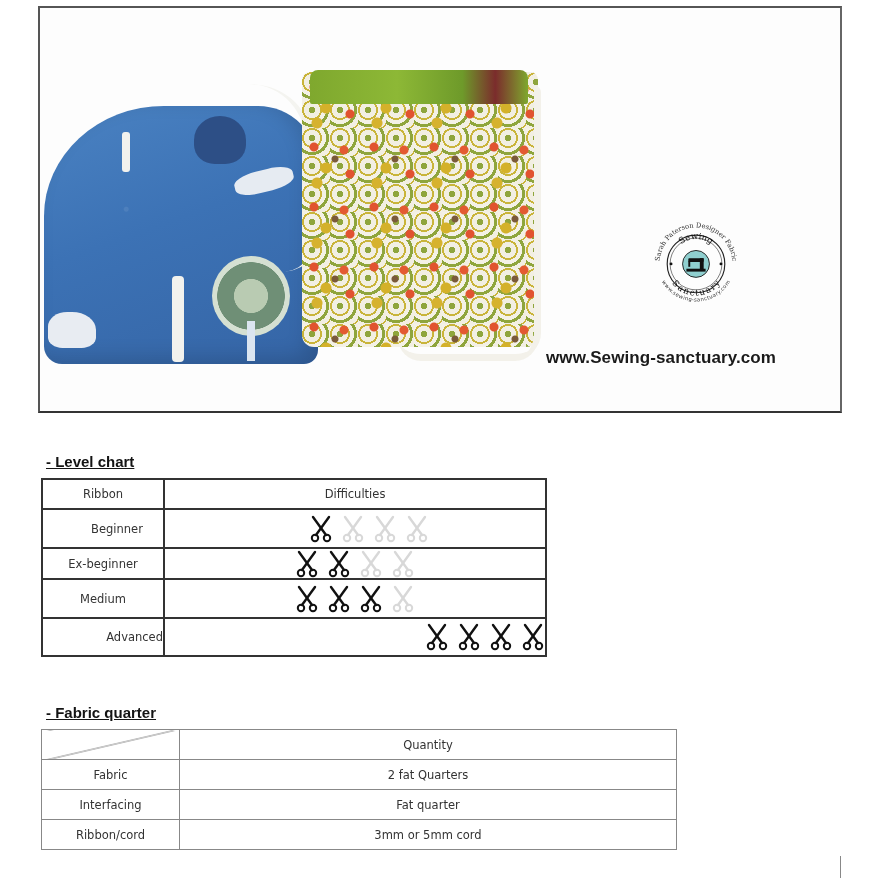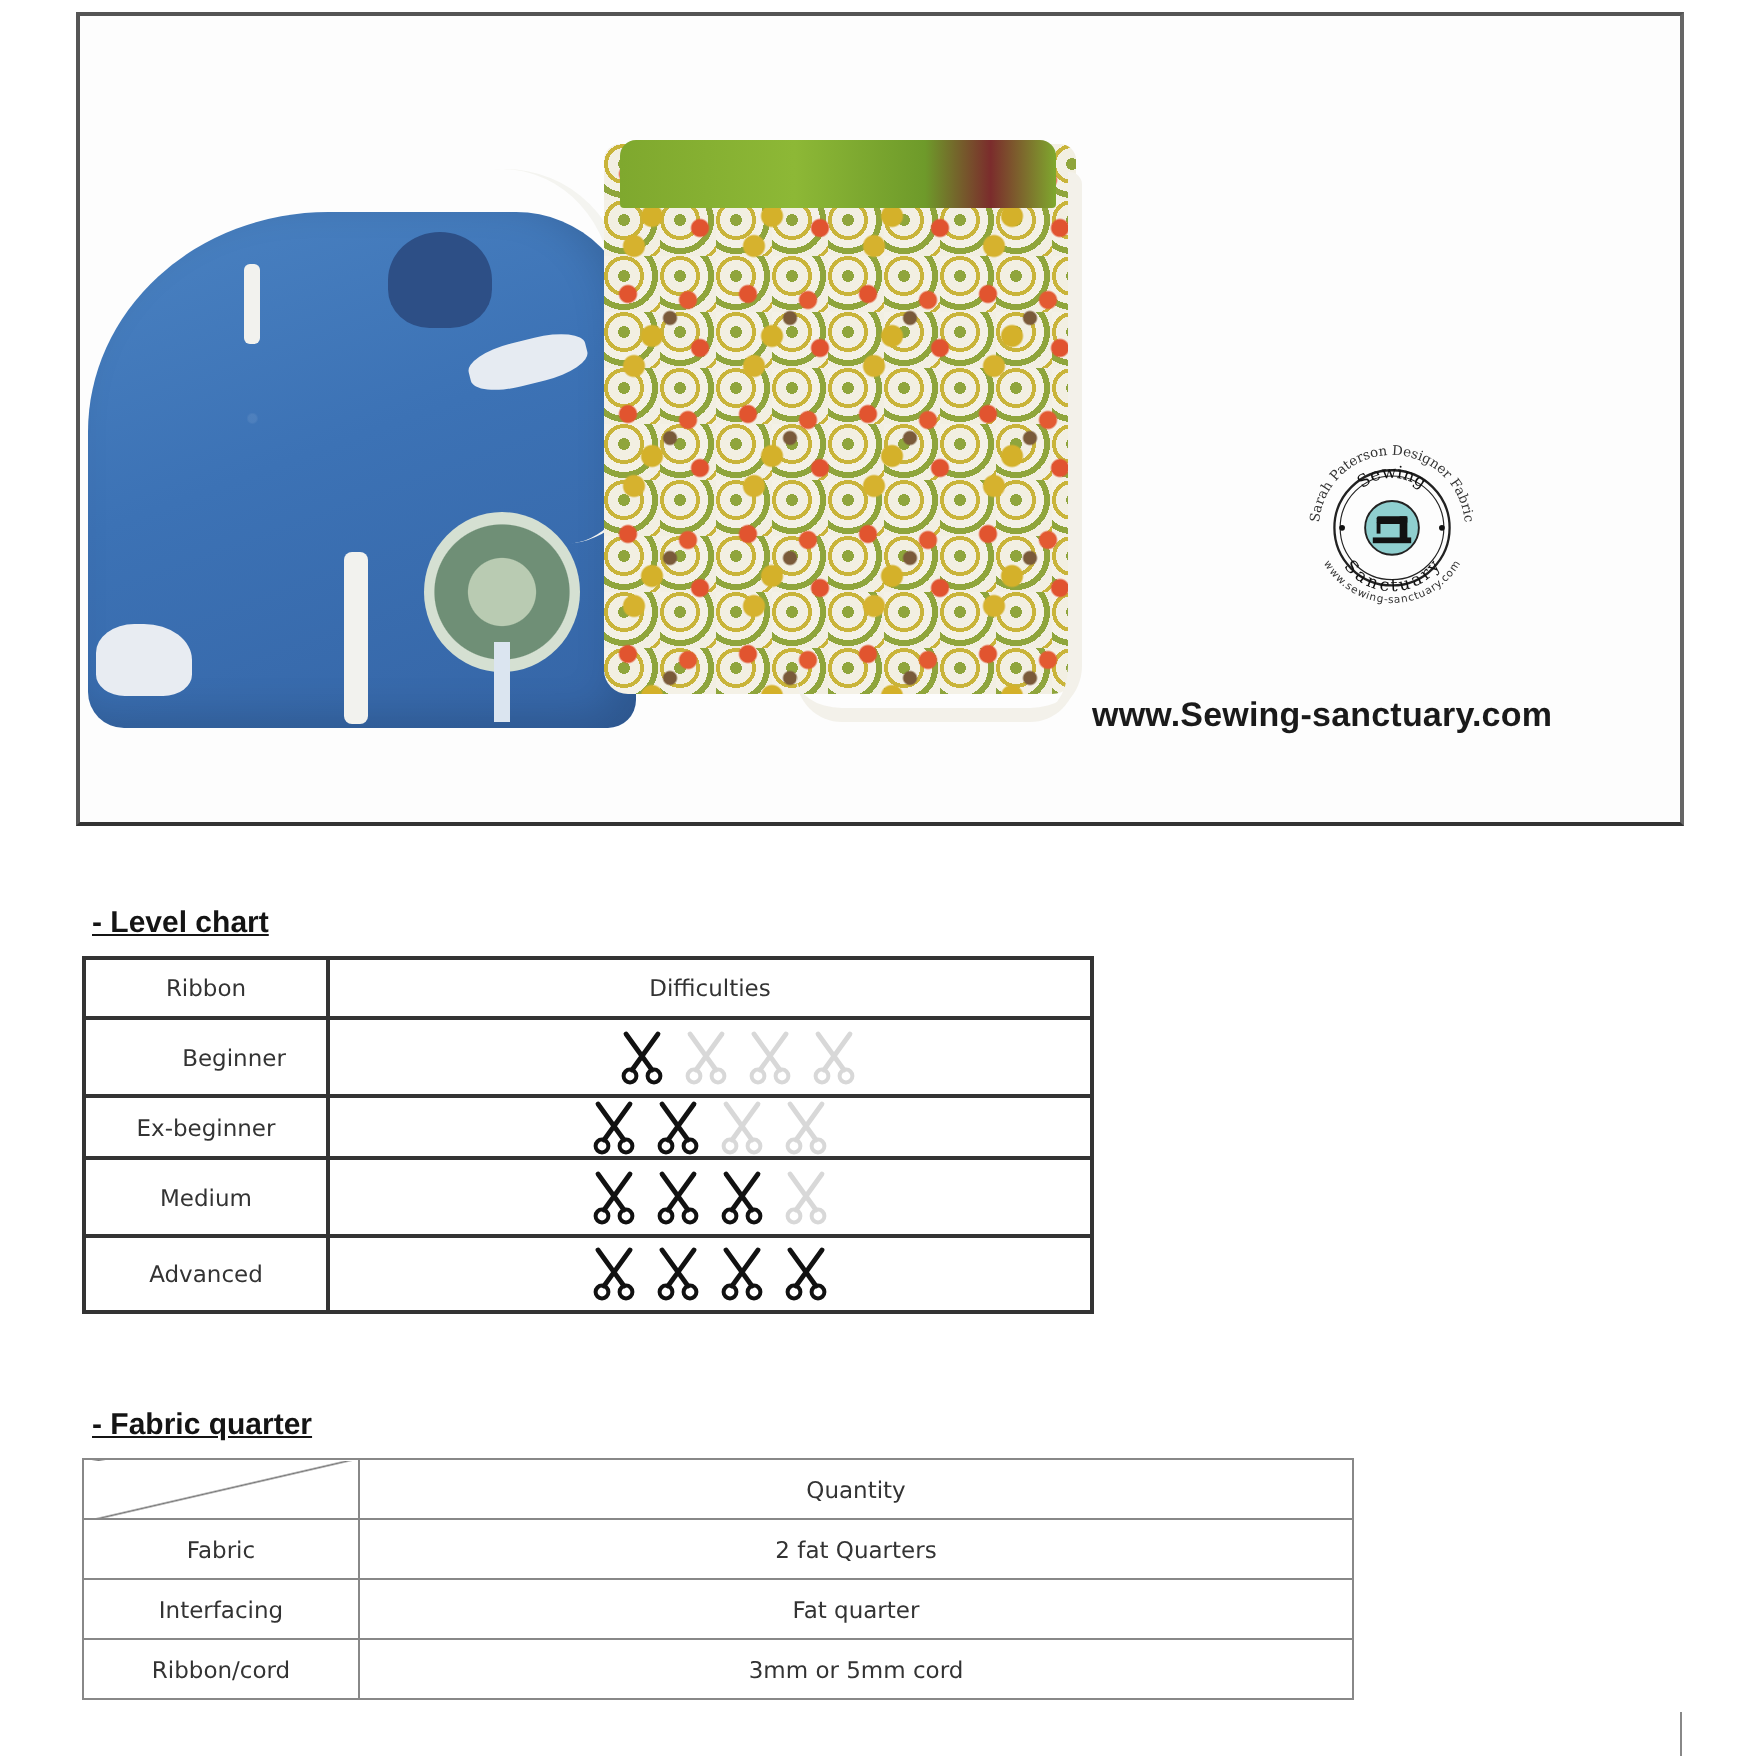--- a/index.html
+++ b/index.html
@@ -90,21 +90,21 @@
     .level-table td, .level-table th {
       border: 2px solid #333; padding: 0; text-align:center;
       font-size: 11.5px; font-weight: normal; color:#333;
       font-family: "DejaVu Sans", sans-serif;
     }
     .level-table col.c1 { width: 122px; }
     .level-table tr.hdr td { height: 28px; }
     .level-table tr.r1 td { height: 37px; padding-left: 28px; }
     .level-table tr.r2 td { height: 29px; }
     .level-table tr.r3 td { height: 37px; }
-    .level-table tr.r4 td { height: 36px; }
+    .level-table tr.r4 td { height: 36px; text-align: right; }
     .scissors { display:inline-flex; gap: 8px; vertical-align: middle; }
     .scissors svg { width: 24px; height: 28px; display:block; }
     .sc-on { color:#111; }
     .sc-off { color:#d8d8d8; }
 
     
     .fabric-table {
       position:absolute; left: 41px; top: 729px; width: 636px;
       border-collapse: collapse; table-layout: fixed;
     }

